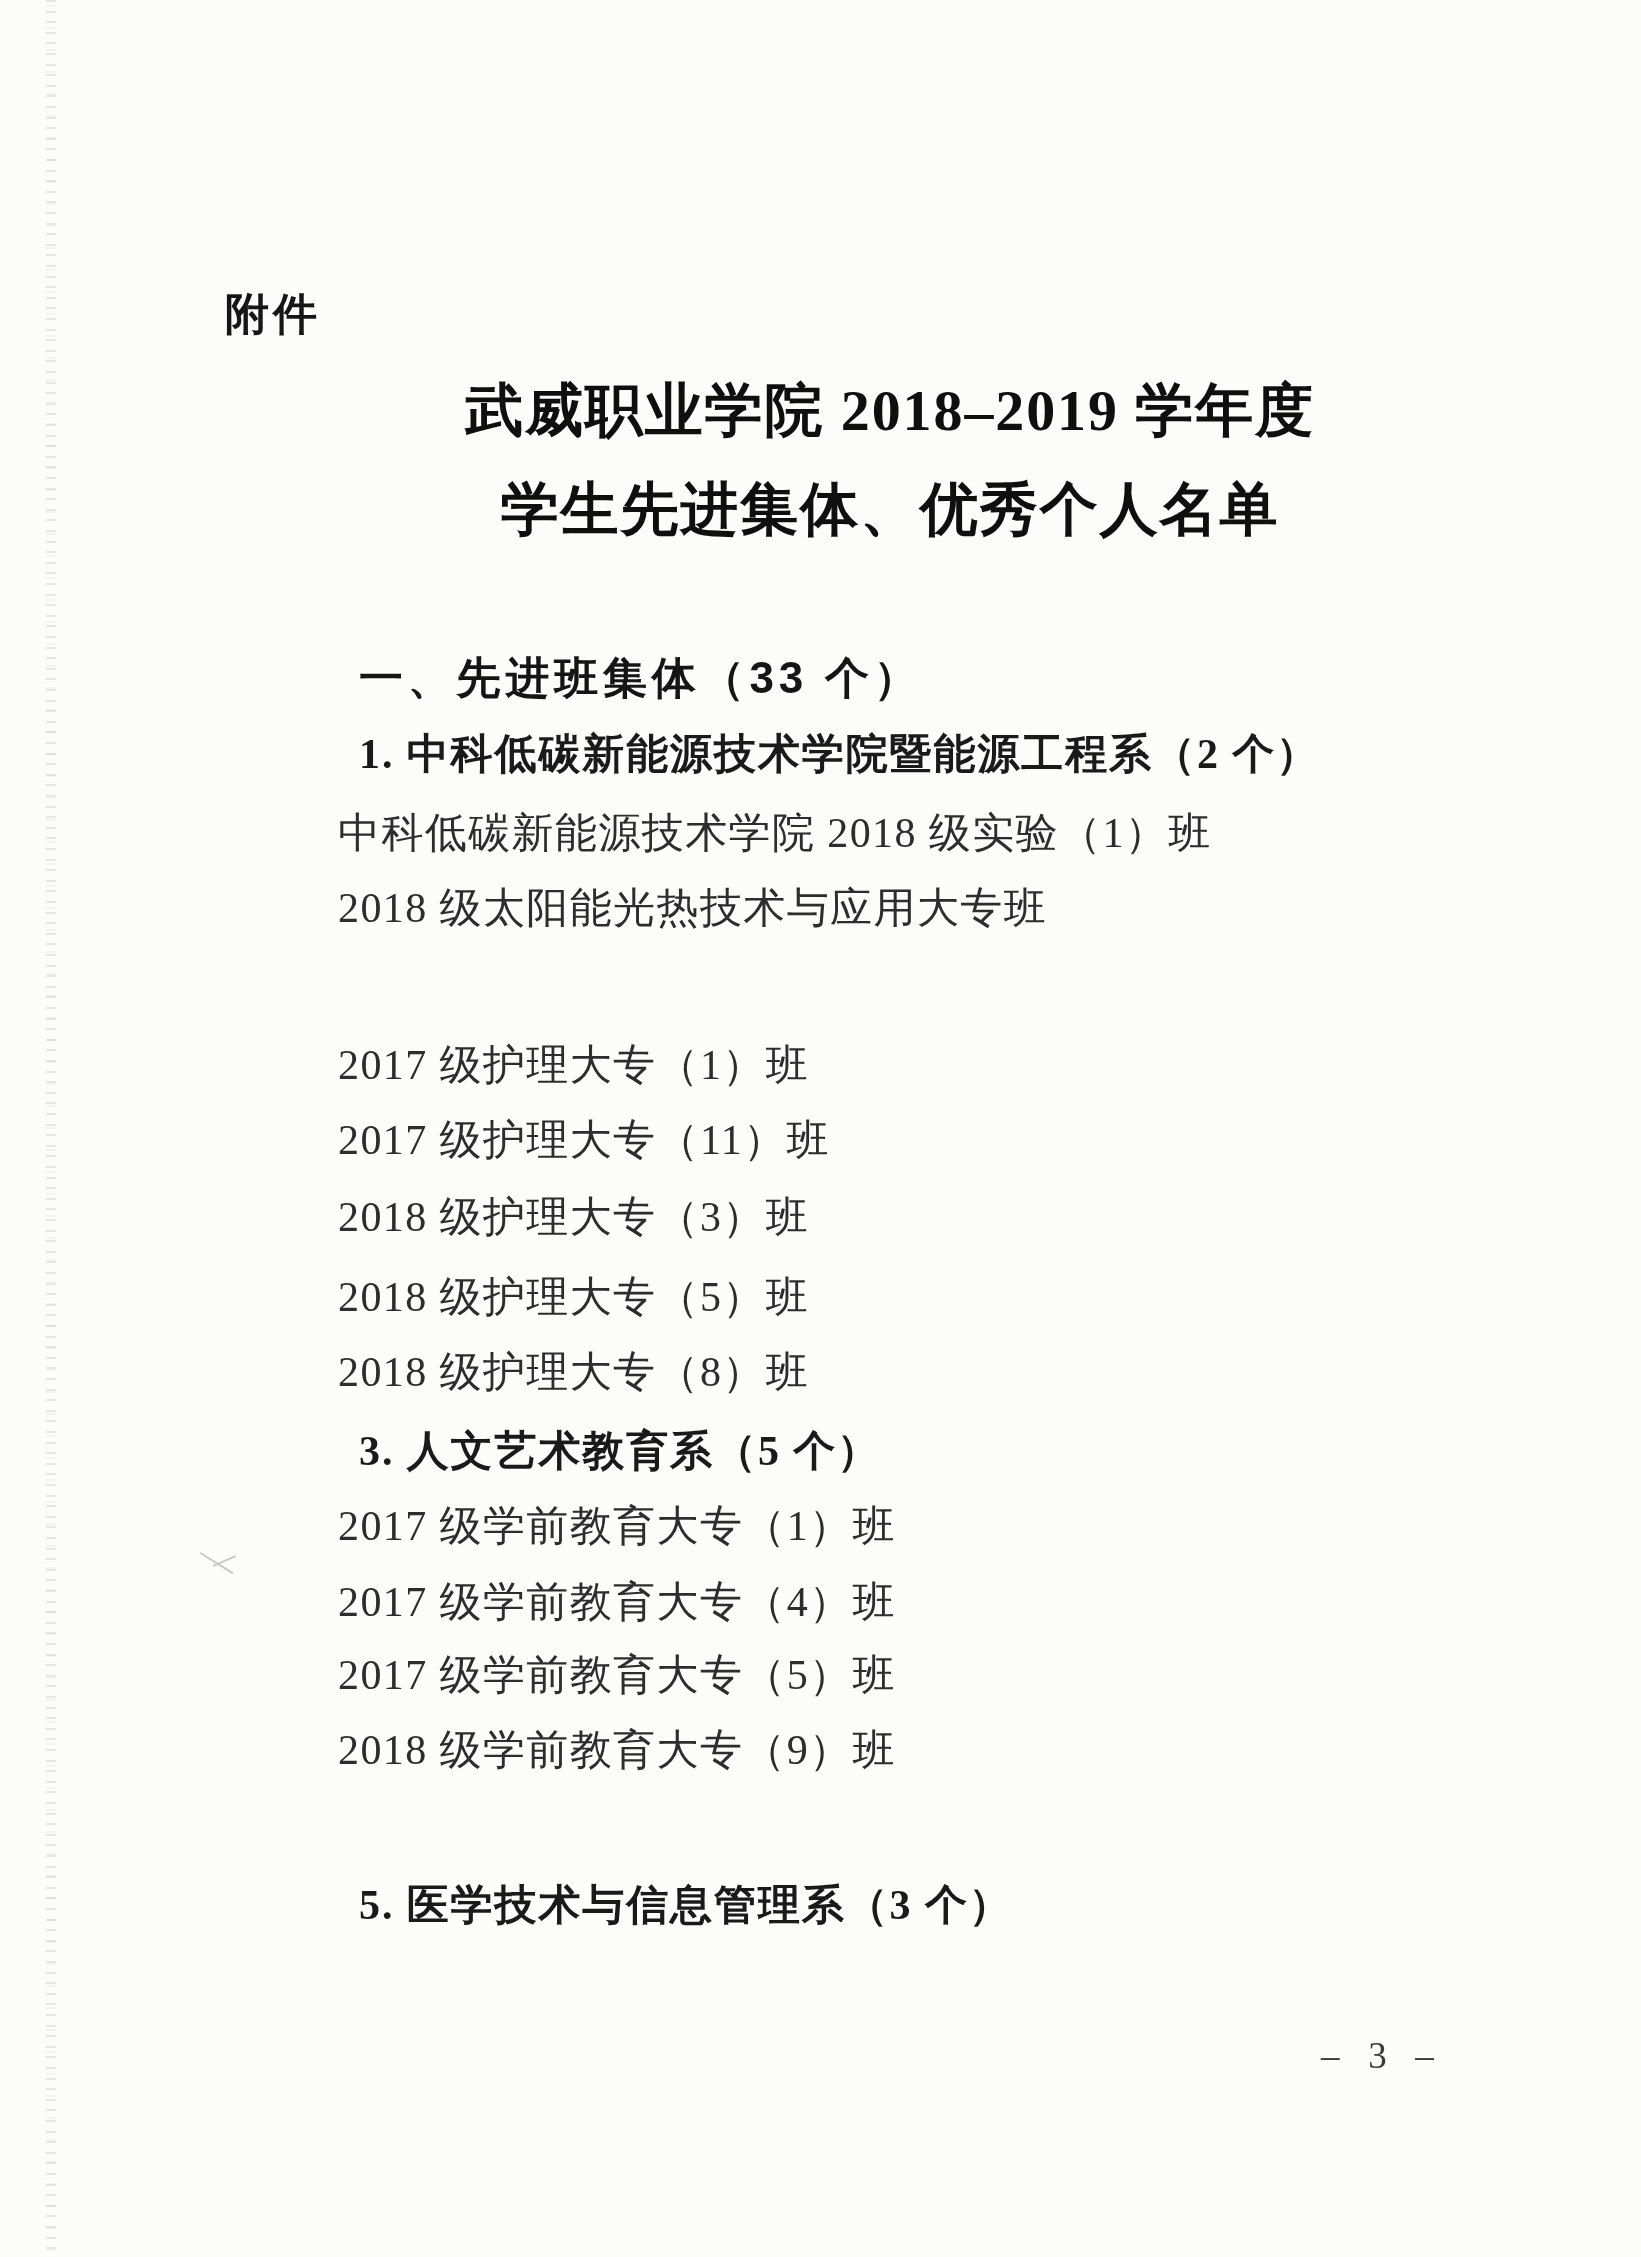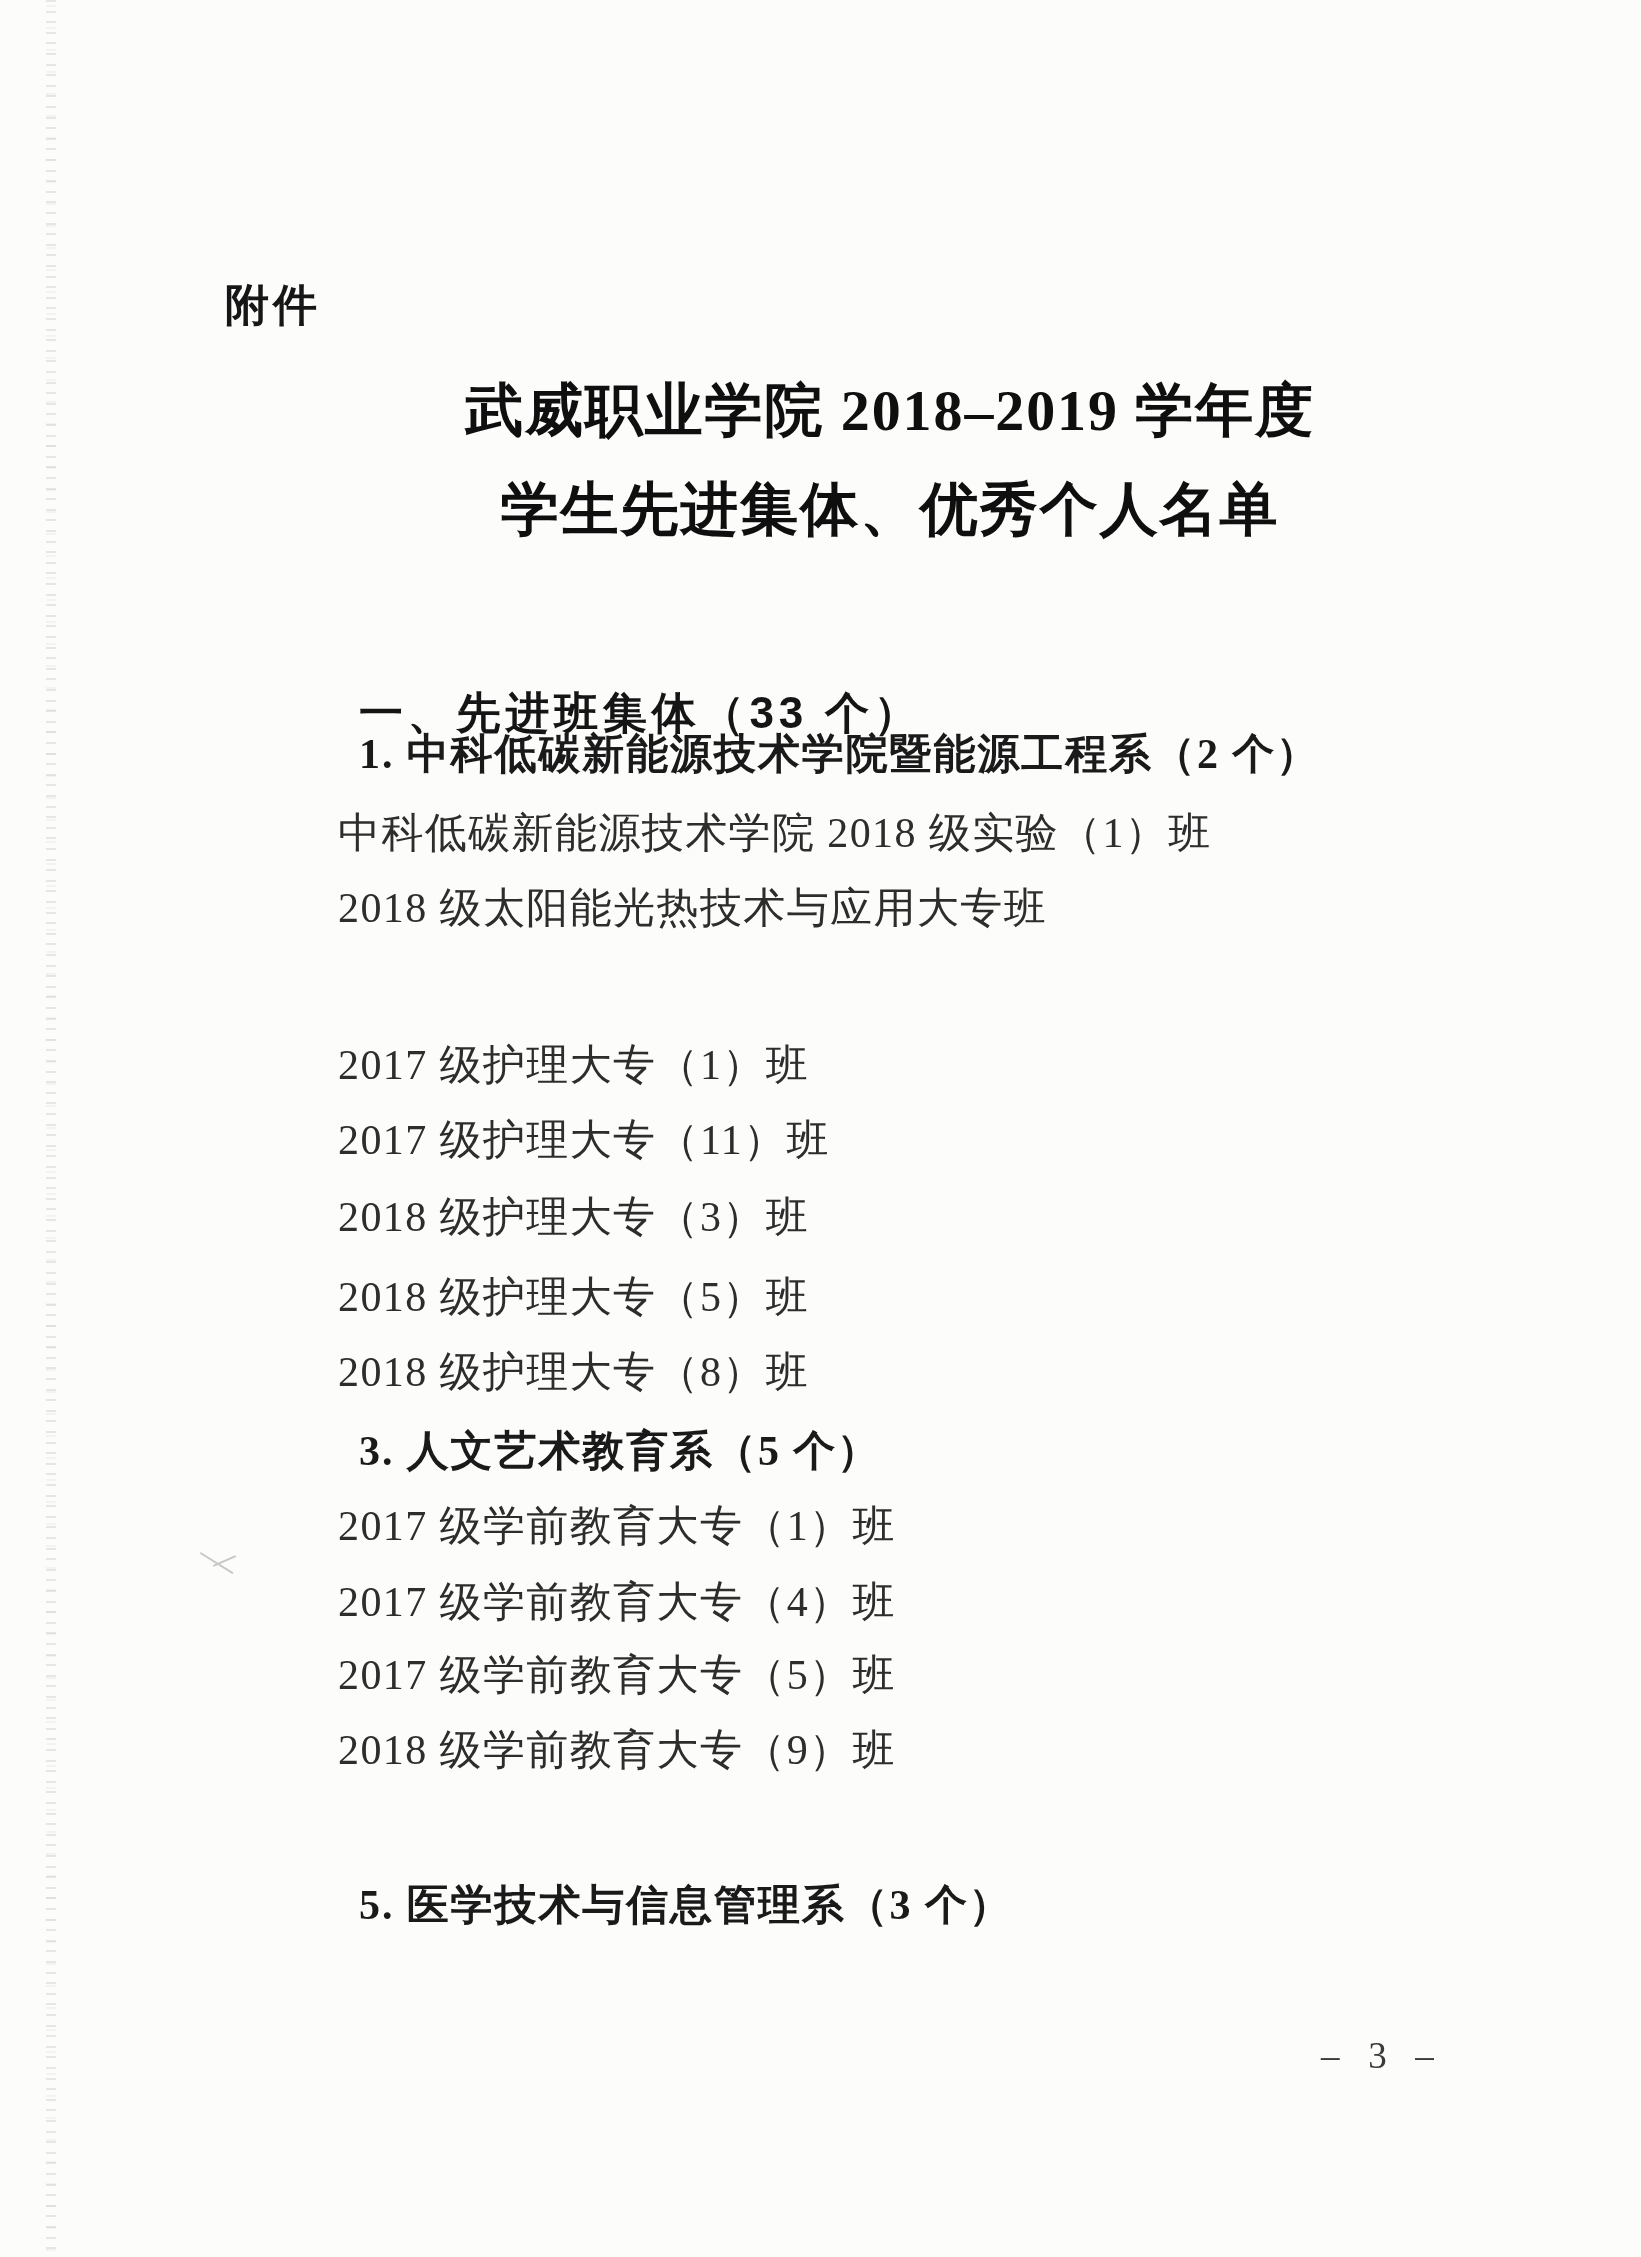--- a/index.html
+++ b/index.html
@@ -100,27 +100,27 @@
   }
 </style>
 </head>
 <body>
 
 <div class="page">
 
   <div class="scan-noise"></div>
   <div class="smudge"></div>
 
-  <div class="line attachment" style="top:280px">附件</div>
+  <div class="line attachment" style="top:289px">附件</div>
 
   <div class="line title-line" style="top:378px">武威职业学院 2018–2019 学年度</div>
 
   <div class="line title-line" style="top:477px">学生先进集体、优秀个人名单</div>
 
-  <div class="line sec-heading" style="top:688px">一、先进班集体（33 个）</div>
+  <div class="line sec-heading" style="top:653px">一、先进班集体（33 个）</div>
 
   <div class="line group-heading" style="top:730px">1. 中科低碳新能源技术学院暨能源工程系（2 个）</div>
 
   <div class="line item" style="top:809px">中科低碳新能源技术学院 2018 级实验（1）班</div>
 
   <div class="line item" style="top:884px">2018 级太阳能光热技术与应用大专班</div>
 
 
   <div class="line item" style="top:1041px">2017 级护理大专（1）班</div>
 

